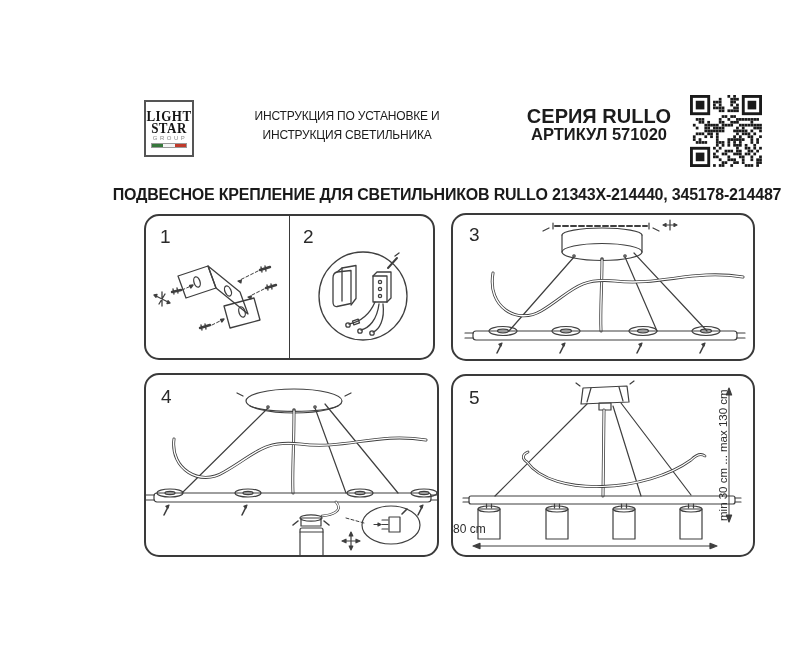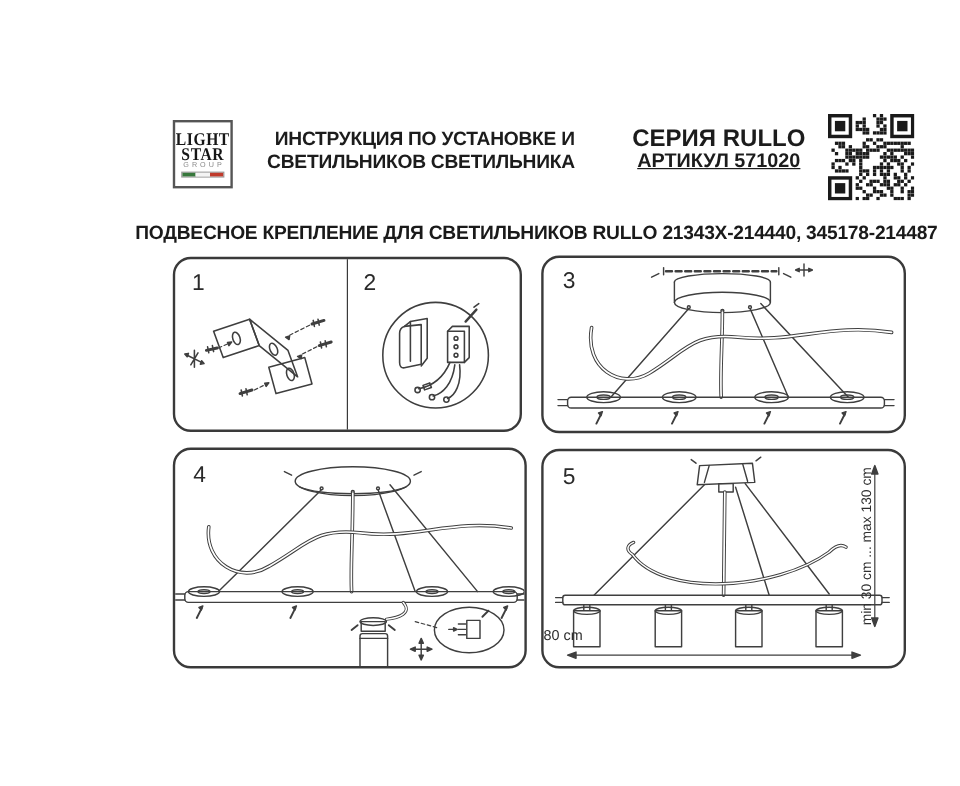--- a/index.html
+++ b/index.html
@@ -15,25 +15,25 @@
         transform:scaleY(1.15);}
   .logo-top span{display:block;}
   .logo-group{font-size:6px;letter-spacing:2.5px;color:var(--logo-gray,#8a8a8a);
         margin:2px 0 2px 2px;}
   .logo-flag{display:flex;width:36px;height:5px;border:1px solid #9a9a9a;box-sizing:border-box;}
   .logo-flag i{flex:1;}
   .logo-flag .g{background:var(--logo-green,#37783c);}
   .logo-flag .w{background:#f4f4f4;}
   .logo-flag .r{background:var(--logo-red,#c03a2b);}
 
-  .title{position:absolute;left:168px;top:107px;width:264px;text-align:right;
-        font-weight:bold;font-size:16px;line-height:19px;letter-spacing:-.2px;color:#1c1c1c;}
+  .title{position:absolute;left:168px;top:107px;width:264px;text-align:center;
+        font-weight:normal;font-size:12px;line-height:19px;letter-spacing:-.2px;color:#1c1c1c;}
   .product{position:absolute;left:468px;top:108px;width:168px;text-align:center;color:#1c1c1c;}
   .product .series{font-weight:bold;font-size:20px;line-height:17px;}
-  .product .article{font-weight:bold;font-size:16.5px;line-height:19px;text-decoration:underline;}
+  .product .article{font-weight:bold;font-size:16.5px;line-height:19px;}
   .qr{position:absolute;left:643px;top:95px;width:72px;height:72px;}
 
   .subtitle{position:absolute;left:0;top:186px;width:800px;text-align:center;
         font-weight:bold;font-size:16px;letter-spacing:-.2px;color:#1a1a1a;}
 
   
   .panel{position:absolute;border:2px solid var(--border,#3a3a3a);border-radius:15px;
         box-sizing:border-box;background:#fff;}
   .panel12{left:97px;top:214px;width:291px;height:146px;}
   .panel12 .divider{position:absolute;left:143px;top:0;bottom:0;width:0;
@@ -65,21 +65,21 @@
     <div class="logo-group">GROUP</div>
     <div class="logo-flag">
         <i class="g"></i>
         <i class="w"></i>
         <i class="r"></i>
       </div>
   </div>
 
   <div class="title">
     <div>ИНСТРУКЦИЯ ПО УСТАНОВКЕ И</div>
-    <div>СВЕТИЛЬНИКОВ СВЕТИЛЬНИКА</div>
+    <div>ИНСТРУКЦИЯ СВЕТИЛЬНИКА</div>
   </div>
 
   <div class="product">
     <div class="series">СЕРИЯ RULLO</div>
     <div class="article">АРТИКУЛ 571020</div>
   </div>
 
   <div class="qr"><svg width="72" height="72" viewBox="0 0 72 72">
         <rect x="37.44" y="0.00" width="2.74" height="2.74" fill="#1a1a1a"></rect>
         <rect x="43.20" y="0.00" width="2.74" height="2.74" fill="#1a1a1a"></rect>

